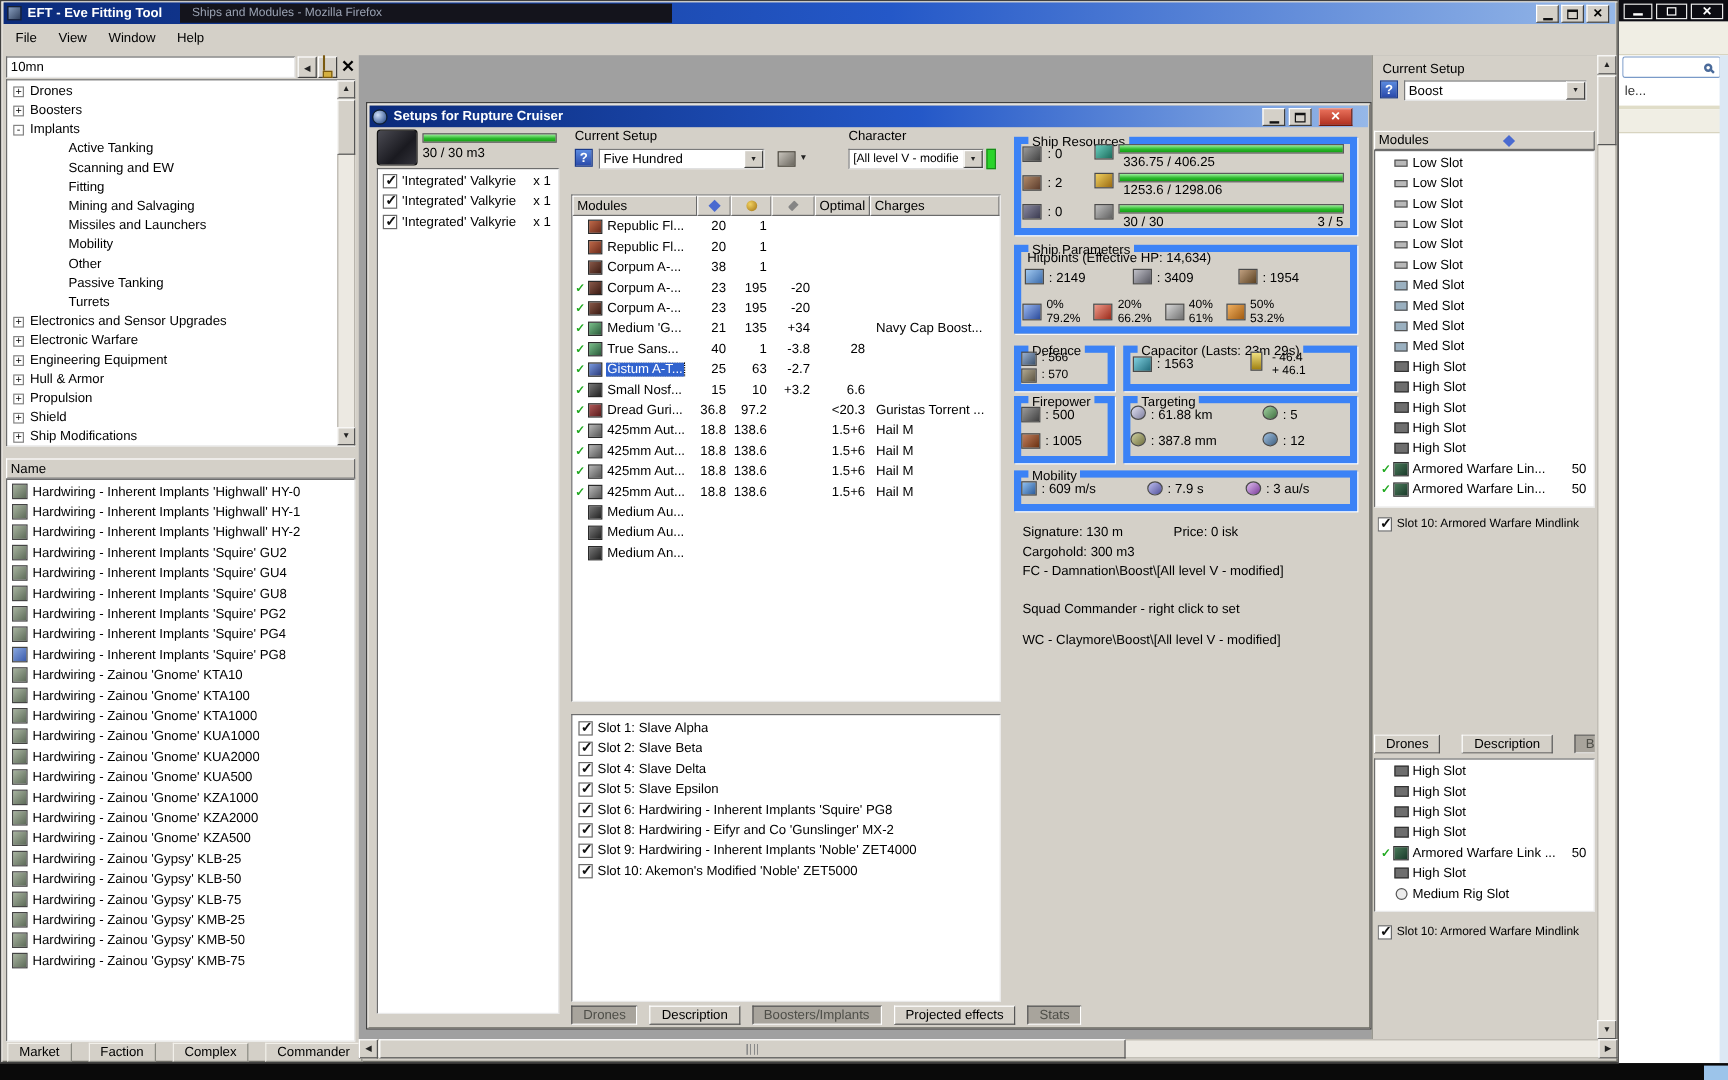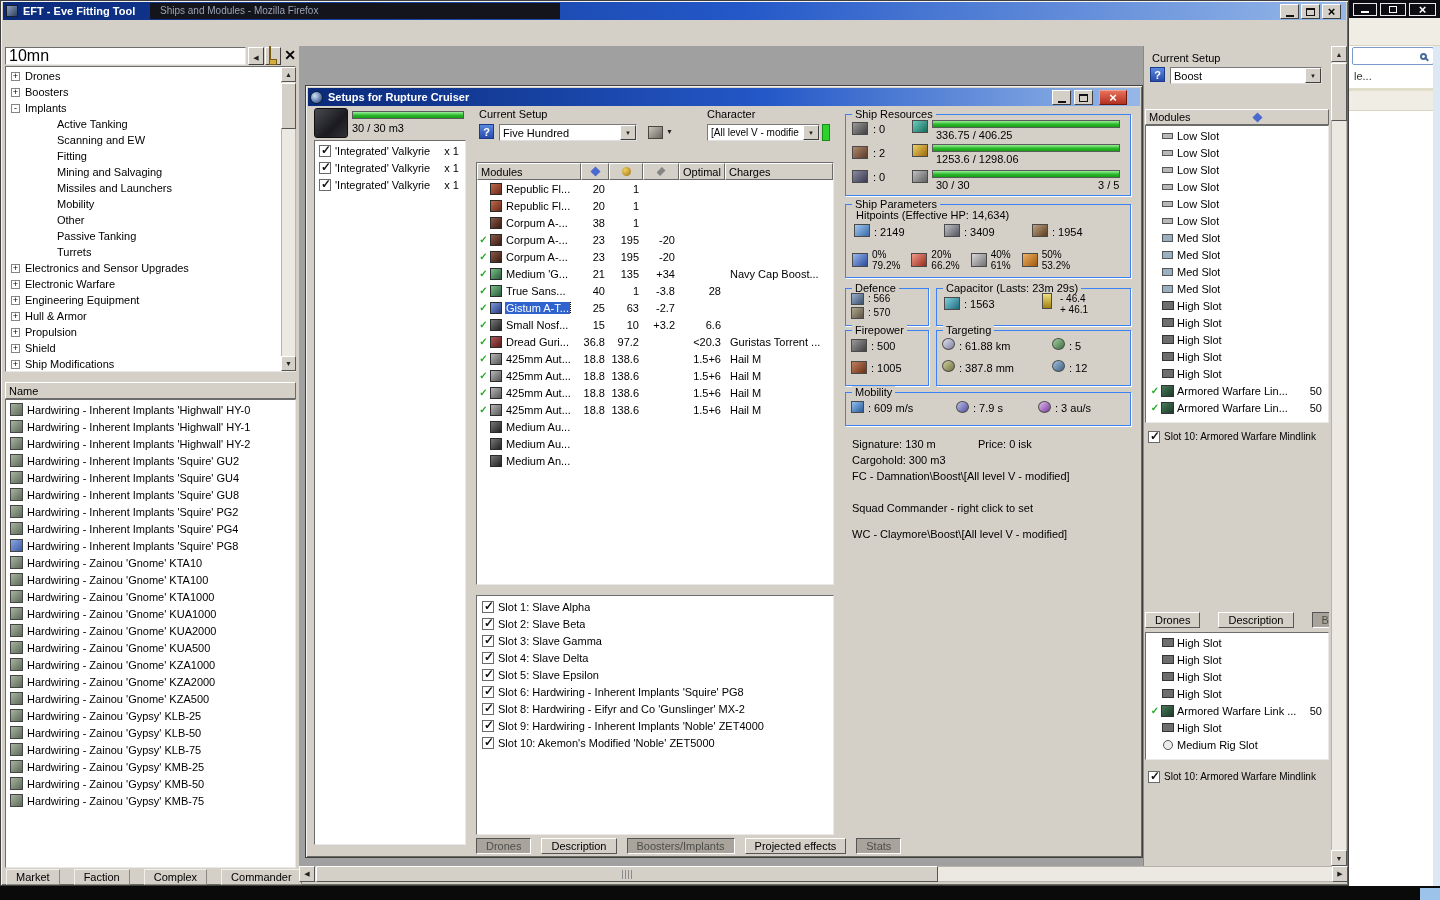--- a/index.html
+++ b/index.html
@@ -63,21 +63,21 @@
   .mnamein.sel {background:#3163ce;color:#fff;outline:1px dotted #000;}
   .mcol {flex:none;text-align:right;padding-right:3px;}
   .m1 {width:28px;} .m2 {width:34px;} .m3 {width:36px;} .mopt {width:46px;}
   .mchg {flex:1;padding-left:6px;overflow:hidden;}
 
   
   .tb {height:16px;display:flex;align-items:center;justify-content:center;padding:0 9px;background:#d4d0c8;border:1px solid;border-color:#fff #555 #555 #fff;flex:none;}
   .tb.off {background:#a8a49c;color:#4e4e48;border-color:#555 #fff #fff #555;}
 
   
-  .grp {position:absolute;border:1px solid #3b82f6;box-shadow:1px 1px 0 #fff;text-align:center;}
+  .grp {position:absolute;border:6px solid #3b82f6;box-shadow:1px 1px 0 #fff;text-align:center;}
   .grp-label {position:absolute;top:-7px;left:6px;background:#d4d0c8;padding:0 3px;line-height:13px;}
 
   
   .pic {position:absolute;width:16px;height:13px;border:1px solid #4a4a4a;}
   .pics {width:13px;height:12px;}
   .pic-turret {background:linear-gradient(135deg,#9a9a9a,#404040);}
   .pic-launcher {background:linear-gradient(135deg,#b08a6a,#5a3a2a);}
   .pic-drone {background:linear-gradient(135deg,#8a8aa0,#3a3a50);}
   .pic-cpu {background:linear-gradient(135deg,#6ad0c0,#1a6a5a);}
   .pic-pg {background:linear-gradient(135deg,#f0d060,#9a6a10);}
@@ -134,21 +134,21 @@
   .appicon {width:12px;height:12px;background:linear-gradient(135deg,#8aa0c0,#30405c);border:1px solid #182030;margin:0 5px 0 3px;}
   .cwicon {width:13px;height:13px;border-radius:50%;background:radial-gradient(circle at 35% 35%,#cfe0f8,#4a6aa0 70%,#202838);border:1px solid #102030;margin:0 5px 0 2px;}
   .droneic {width:34px;height:30px;background:linear-gradient(135deg,#4a4a52,#1a1a20 60%,#33333a);border:1px solid #111;border-radius:3px;}
   .toolsic {width:15px;height:13px;background:linear-gradient(135deg,#c8c4bc,#6a665e);border:1px solid #4a463e;}
   .greenind {background:#2ad42a;border:1px solid #1a8a1a;}
   .lockbody {width:8px;height:6px;background:#d4b040;border:1px solid #7a5a10;}
   .lockshackle {width:6px;height:4px;border:1px solid #7a5a10;border-bottom:none;border-radius:3px 3px 0 0;margin:0 auto;}
   .mag {width:7px;height:7px;border:2px solid #4a6a9a;border-radius:50%;position:relative;}
   .mag::after {content:"";position:absolute;width:5px;height:2px;background:#4a6a9a;transform:rotate(45deg);right:-4px;bottom:-2px;}
   .ffbtn {position:absolute;height:13px;border:1px solid #e8e8e8;display:flex;align-items:center;justify-content:center;color:#fff;}
-  input {font-family:"Liberation Sans",sans-serif;font-size:16px;border:none;outline:none;}
+  input {font-family:"Liberation Sans",sans-serif;font-size:11px;border:none;outline:none;}
 </style>
 </head>
 <body>
 
 <div class="screen">
 
   <div class="abs" style="left:0;top:0;width:1440px;height:18px;background:#0c0c12;"></div>
   <div class="abs ffbtn" style="left:1353px;top:3px;width:24px;">
       <span style="width:8px;height:2px;background:#fff;margin-top:5px;"></span>
     </div>
@@ -183,20 +183,30 @@
   <div class="abs tbtn" style="left:1280px;top:4px;">
       <span class="g-min"></span>
     </div>
   <div class="abs tbtn" style="left:1301px;top:4px;">
       <span class="g-max"></span>
     </div>
   <div class="abs tbtn" style="left:1322px;top:4px;">
       <span class="gx"></span>
     </div>
 
+  <div class="abs" style="left:4px;top:24px;width:500px;height:18px;display:flex;">
+
+      <span class="mitem">File</span>
+
+      <span class="mitem">View</span>
+
+      <span class="mitem">Window</span>
+
+      <span class="mitem">Help</span>
+    </div>
 
   <div class="abs inset" style="left:5px;top:47px;width:241px;height:18px;">
     <input style="width: 230px; height: 14px; margin: 1px 3px;" value="10mn">
   </div>
   <div class="abs tbtn" style="left:248px;top:47px;width:16px;height:18px;">
       <span class="a-left"></span>
     </div>
   <div class="abs tbtn" style="left:265px;top:47px;width:16px;height:18px;flex-direction:column;justify-content:center;">
     <span><span class="lockshackle"></span><span class="lockbody" style="display:block;"></span></span>
   </div>
@@ -933,24 +943,20 @@
       <div class="lrow">
         <span class="cb checked"></span>
         <span class="nowrap">Slot 1: Slave Alpha</span>
       </div>
 
       <div class="lrow">
         <span class="cb checked"></span>
         <span class="nowrap">Slot 2: Slave Beta</span>
       </div>
 
-      <div class="lrow">
-        <span class="cb checked"></span>
-        <span class="nowrap">Slot 3: Slave Gamma</span>
-      </div>
 
       <div class="lrow">
         <span class="cb checked"></span>
         <span class="nowrap">Slot 4: Slave Delta</span>
       </div>
 
       <div class="lrow">
         <span class="cb checked"></span>
         <span class="nowrap">Slot 5: Slave Epsilon</span>
       </div>

